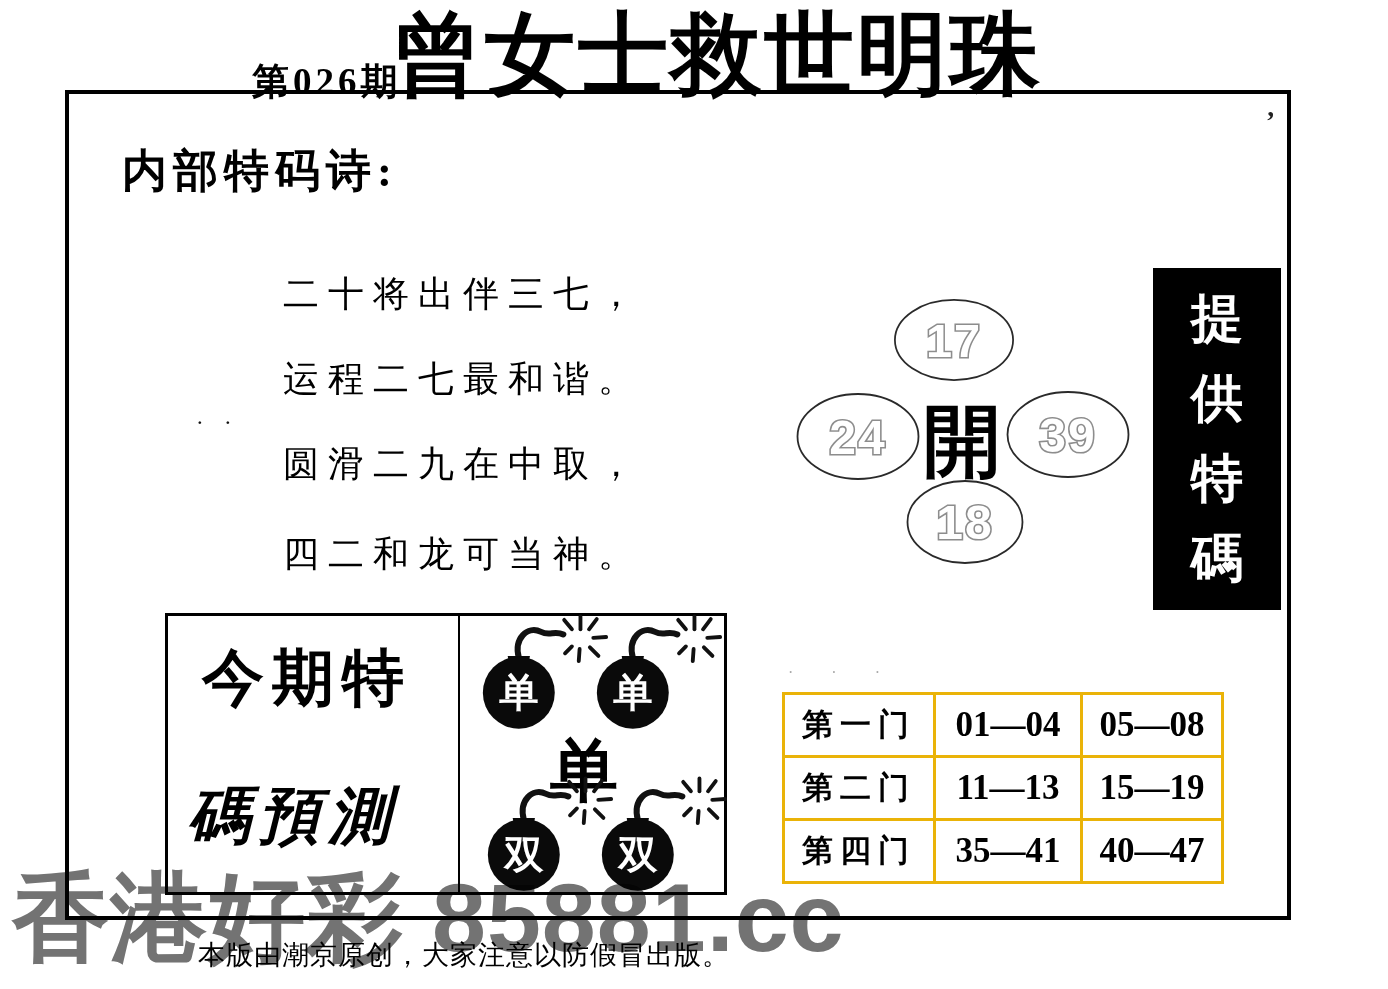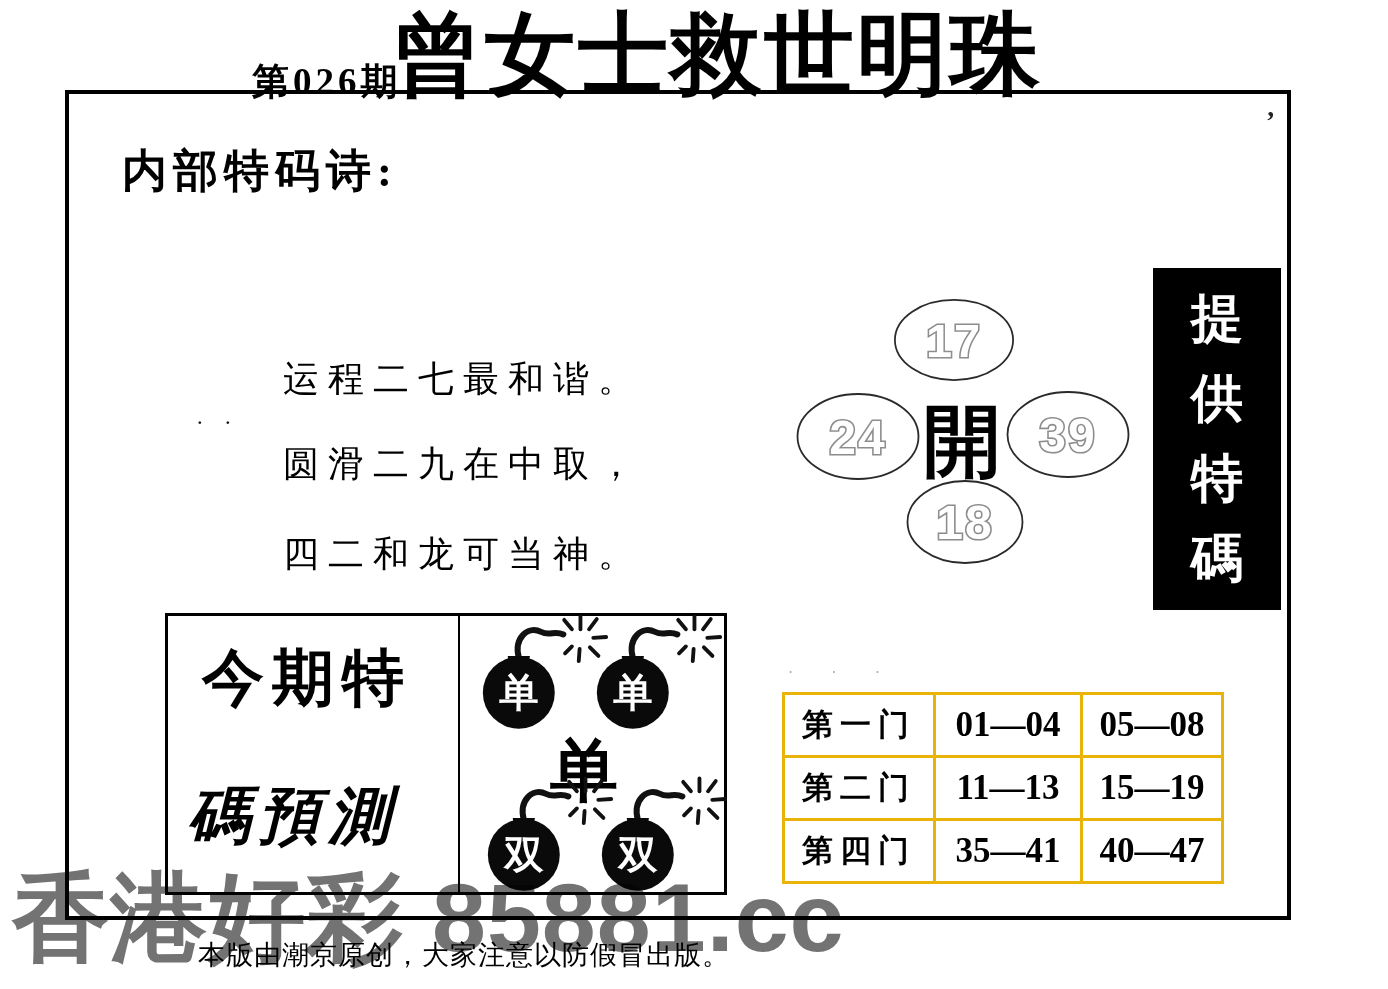--- a/index.html
+++ b/index.html
@@ -86,20 +86,21 @@
   <span class="abs issue">第026期</span>
   <span class="abs main-title">曾女士救世明珠</span>
 
   <div class="abs main-box"></div>
 
   <span class="abs apostrophe-mark">’</span>
   <span class="abs left-dots">· ·</span>
   <span class="abs table-dots">· · ·</span>
 
   <span class="abs poem-heading">内部特码诗:</span>
+  <span class="abs poem-line pl0">二十将出伴三七，</span>
   <span class="abs poem-line pl1">运程二七最和谐。</span>
   <span class="abs poem-line pl2">圆滑二九在中取，</span>
   <span class="abs poem-line pl3">四二和龙可当神。</span>
 
   <div class="oval oval-top">
     <svg viewBox="0 0 126 86">
       <ellipse cx="63" cy="43" rx="60.5" ry="41" fill="#ffffff" stroke="#2a2a2a" stroke-width="1.8"></ellipse>
       <text class="bubble-num" x="63" y="60" text-anchor="middle" font-size="48" fill="#ffffff" stroke="#8d8d8d" stroke-width="3.2" paint-order="stroke">17</text>
     </svg>
   </div>

